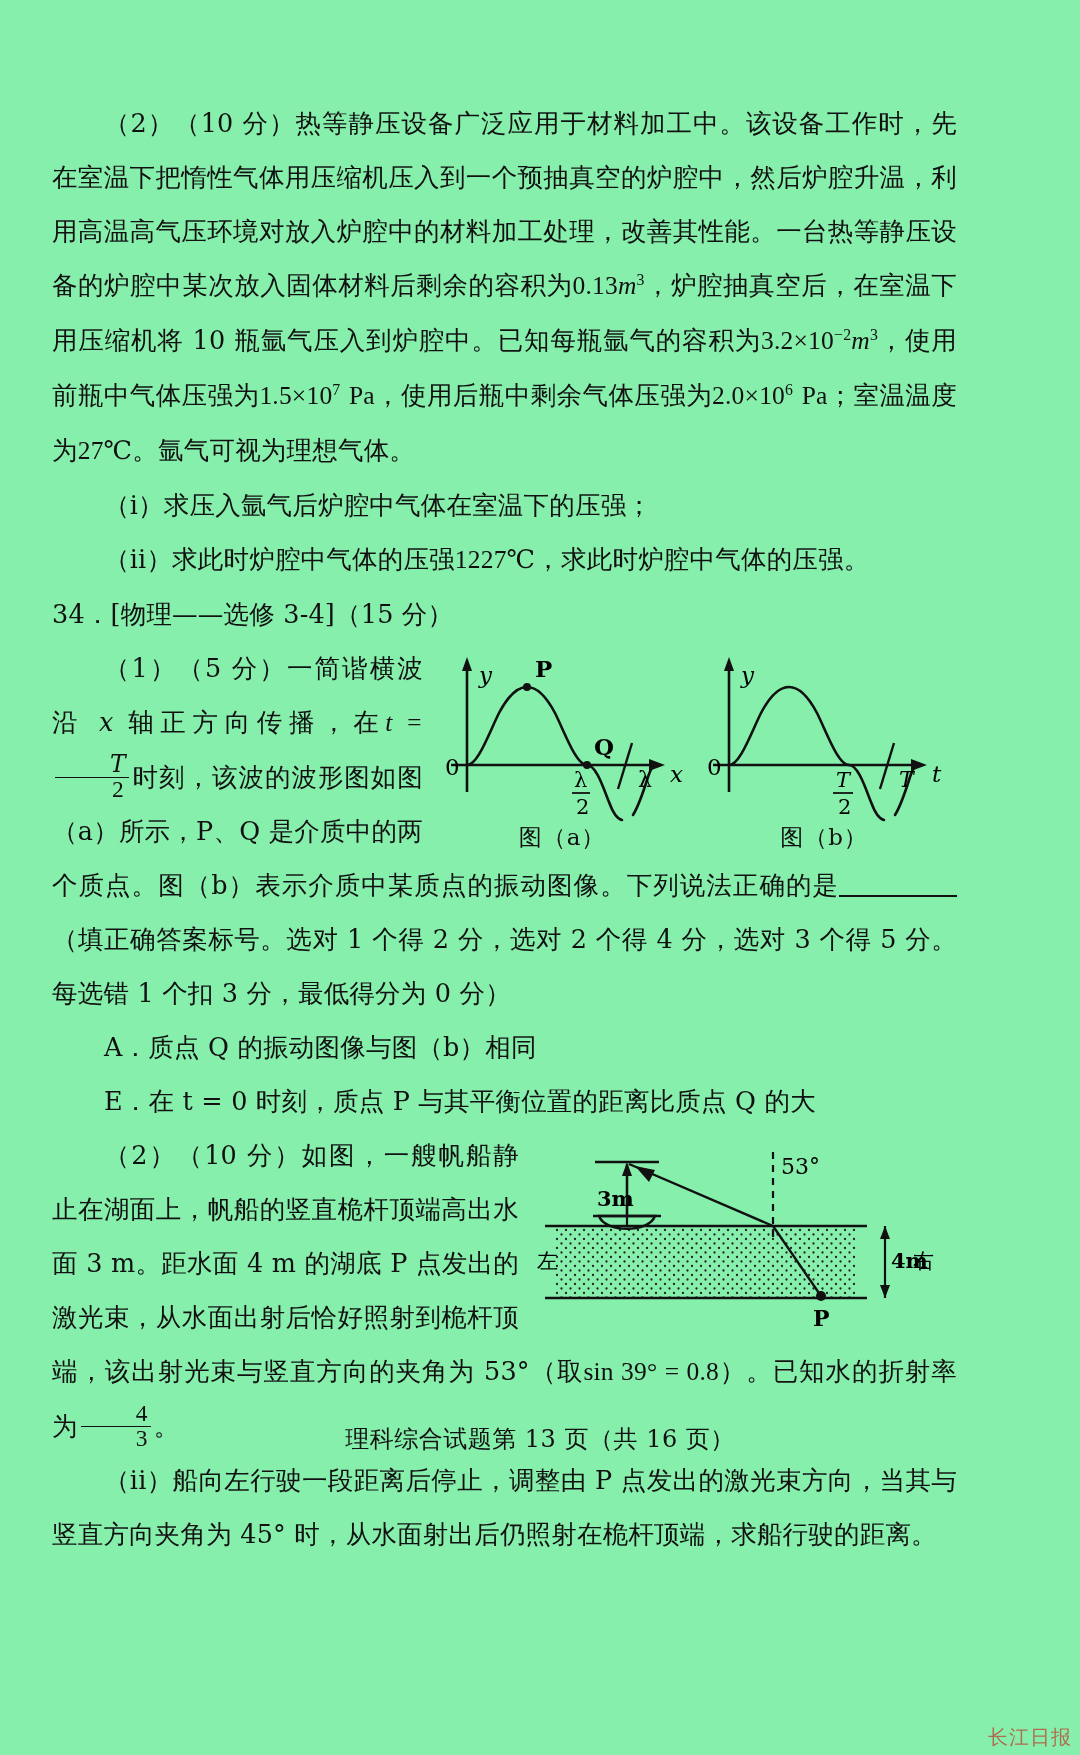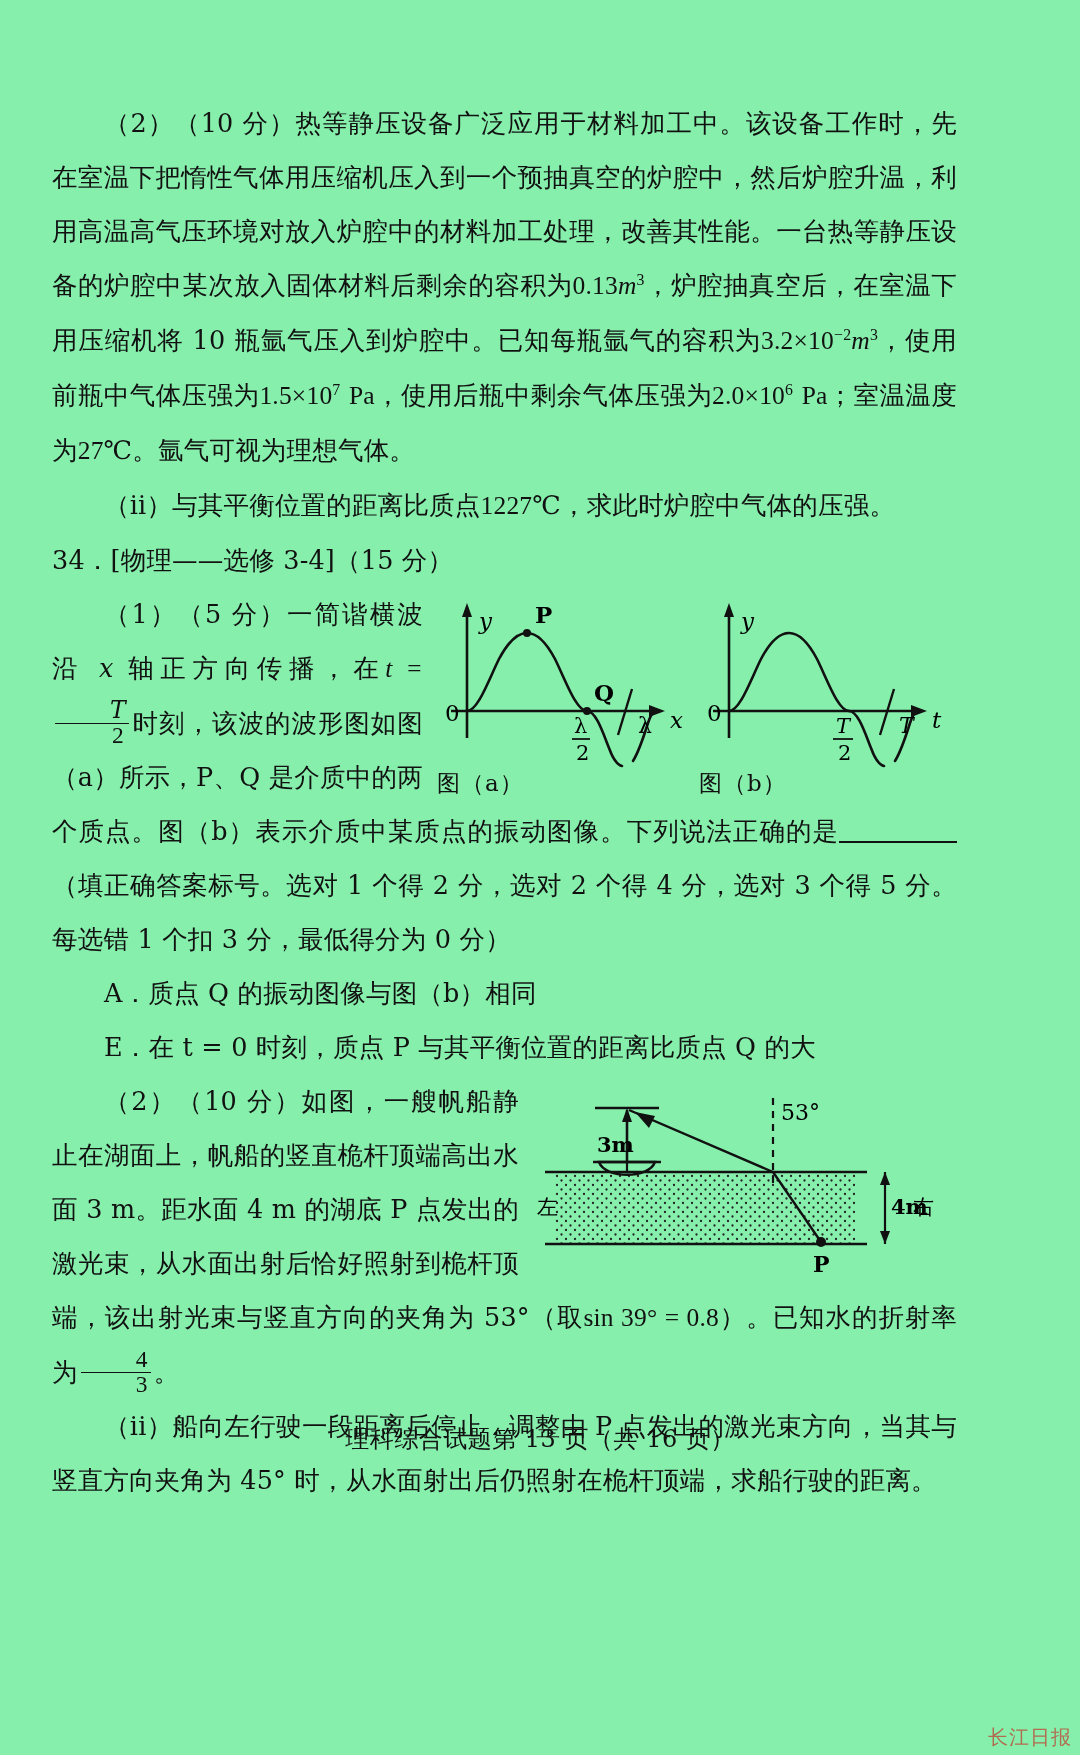--- a/index.html
+++ b/index.html
@@ -76,20 +76,21 @@
     top: 0;
     width: 250px;
     height: 208px;
   }
   .figbox.a { left: 0px; }
   .figbox.b { left: 262px; }
   .figcap {
     position: absolute;
     bottom: 2px;
     width: 100%;
+    text-align: center;
     font-size: 23px;
     letter-spacing: 1px;
   }
 
   
   .boatfloat {
     float: right;
     width: 420px;
     height: 200px;
     margin: 10px 0 2px 18px;
@@ -120,22 +121,23 @@
 </style>
 </head>
 <body>
 
 <div class="page">
 
   <div class="body-col">
 
     <p class="para indent"><span>（2）（10 分）热等静压设备广泛应用于材料加工中。该设备工作时，先在室温下把惰性气体用压缩机压入到一个预抽真空的炉腔中，然后炉腔升温，利用高温高气压环境对放入炉腔中的材料加工处理，改善其性能。一台热等静压设备的炉腔中某次放入固体材料后剩余的容积为</span><span class="num">0.13</span><span class="ital num">m</span><sup class="sup num">3</sup><span>，炉腔抽真空后，在室温下用压缩机将 10 瓶氩气压入到炉腔中。已知每瓶氩气的容积为</span><span class="num">3.2×10</span><sup class="sup num">−2</sup><span class="ital num">m</span><sup class="sup num">3</sup><span>，使用前瓶中气体压强为</span><span class="num">1.5×10</span><sup class="sup num">7</sup>&nbsp;<span class="num">Pa</span><span>，使用后瓶中剩余气体压强为</span><span class="num">2.0×10</span><sup class="sup num">6</sup>&nbsp;<span class="num">Pa</span><span>；室温温度为</span><span class="num">27℃</span><span>。氩气可视为理想气体。</span></p>
 
-
-    <p class="para indent"><span>（ii）与其平衡位置的距离比质点</span><span class="num">1227℃</span><span>，求此时炉腔中气体的压强。</span></p>
+    <p class="para indent">（i）求压入氩气后炉腔中气体在室温下的压强；</p>
+
+    <p class="para indent"><span>（ii）求此时炉腔中气体的压强</span><span class="num">1227℃</span><span>，求此时炉腔中气体的压强。</span></p>
 
     <p class="para">34．[物理——选修 3-4]（15 分）</p>
 
     <div class="sec34">
 
       <div class="figfloat">
 
         <div class="figbox a">
           <svg width="250" height="208" viewBox="0 0 250 208">
 

